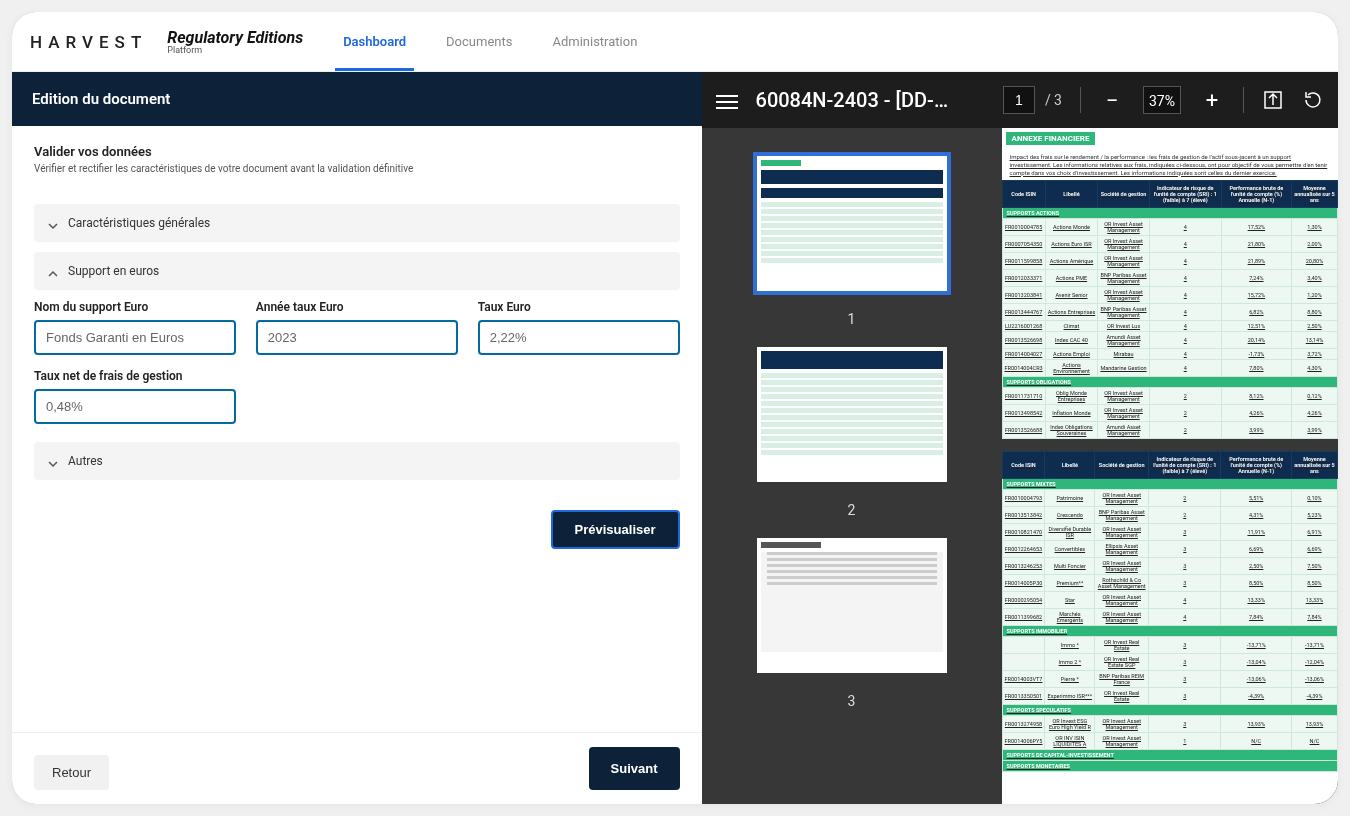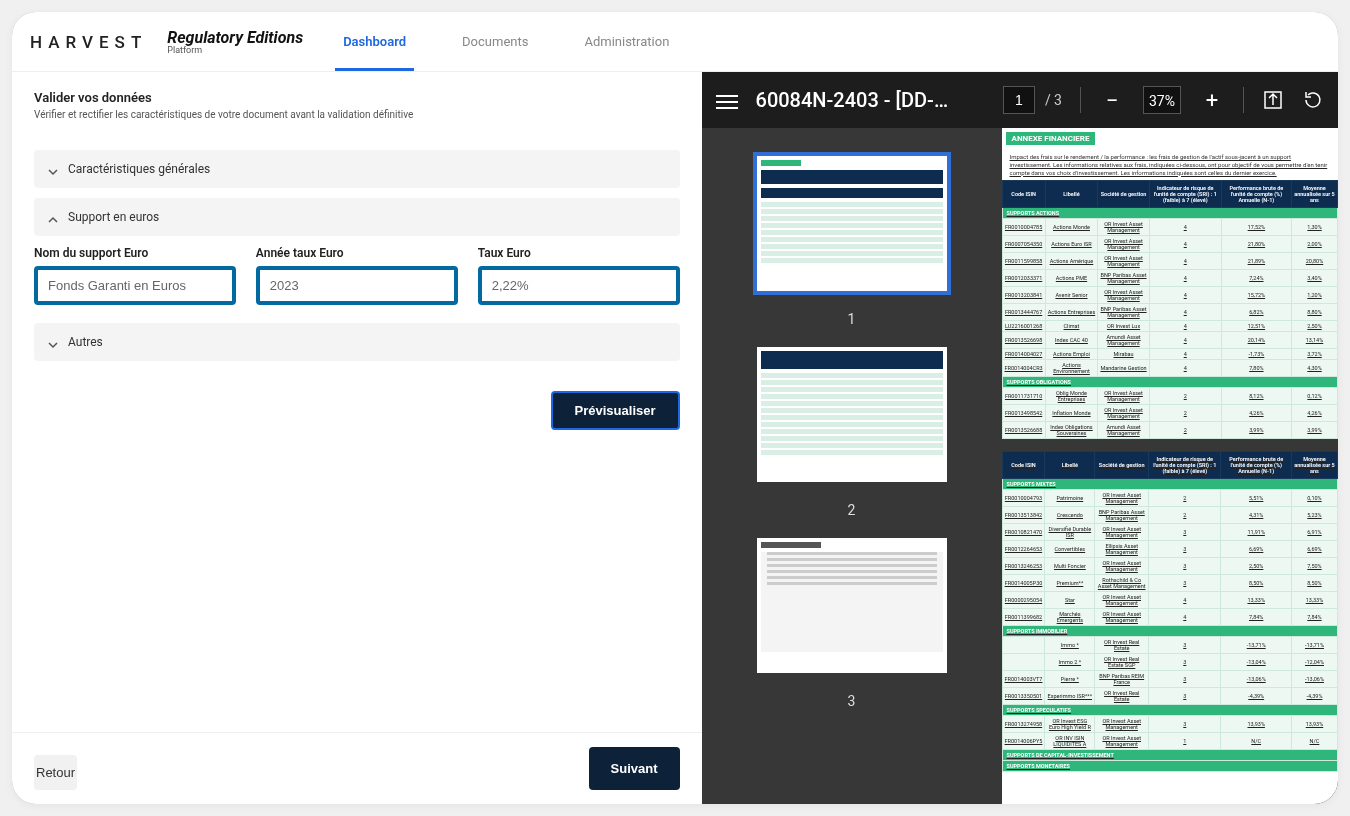--- a/index.html
+++ b/index.html
@@ -42,21 +42,21 @@
   display:block;
   font-size: 9px;
   font-weight:400;
   font-style: normal;
   color:#555;
   margin-top:-2px;
 }
 .tabs {
   display: flex;
   margin-left: 40px;
-  gap: 56px;
+  gap: 40px;
   height: 100%;
   align-items: center;
 }
 .tab {
   font-size: 13px;
   color: #888;
   cursor: pointer;
   height: 100%;
   display: flex;
   align-items: center;
@@ -130,21 +130,21 @@
 }
 .field label {
   font-size:12px;
   font-weight:600;
   color:#222;
   display:block;
   margin-bottom:6px;
 }
 .field .input {
   width:100%;
-  border:4px solid #0369a1;
+  border:2px solid #0369a1;
   border-radius:4px;
   padding:8px 10px;
   font-size:13px;
   color:#666;
   background:#fff;
 }
 .btn-preview {
   float:right;
   background:#0d2238;
   color:#fff;
@@ -158,21 +158,21 @@
 .footer-actions {
   border-top:1px solid #eee;
   padding: 14px 22px;
   display:flex;
   justify-content:space-between;
 }
 .btn-secondary {
   background:#f1f1f1;
   border:none;
   border-radius:4px;
-  padding:10px 2px;
+  padding:10px 18px;
   font-size:13px;
   cursor:pointer;
   color:#333;
   margin-top:8px;
 }
 .btn-primary {
   background:#0d2238;
   color:#fff;
   border:none;
   border-radius:4px;
@@ -347,20 +347,21 @@
     <div class="tabs">
       <div class="tab active">Dashboard</div>
       <div class="tab">Documents</div>
       <div class="tab">Administration</div>
     </div>
   </div>
 
   <div class="main">
 
     <div class="left-panel">
+      <div class="banner">Edition du document</div>
       <div class="form-area">
         <div class="validate-title">Valider vos données</div>
         <div class="validate-sub">Vérifier et rectifier les caractéristiques de votre document avant la validation définitive</div>
 
         <div class="accordion">
           <span class="chev">
             <svg viewBox="0 0 10 10">
                 <path d="M1 3 L5 7 L9 3" stroke="#555" stroke-width="1.5" fill="none"></path>
               </svg>
           </span>
@@ -382,20 +383,24 @@
             <input class="input" value="Fonds Garanti en Euros" style="">
           </div>
           <div class="field">
             <label>Année taux Euro</label>
             <input class="input" value="2023" style="">
           </div>
           <div class="field">
             <label>Taux Euro</label>
             <input class="input" value="2,22%" style="">
           </div>
+          <div class="field">
+            <label>Taux net de frais de gestion</label>
+            <input class="input" value="0,48%" style="">
+          </div>
         </div>
 
         <div class="accordion">
           <span class="chev">
             <svg viewBox="0 0 10 10">
                 <path d="M1 3 L5 7 L9 3" stroke="#555" stroke-width="1.5" fill="none"></path>
               </svg>
           </span>
           <span>Autres</span>
         </div>

